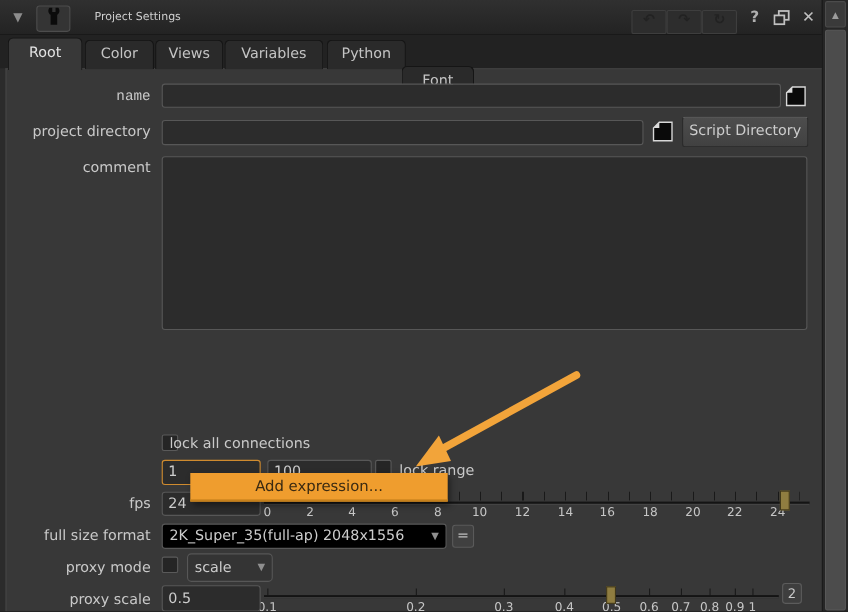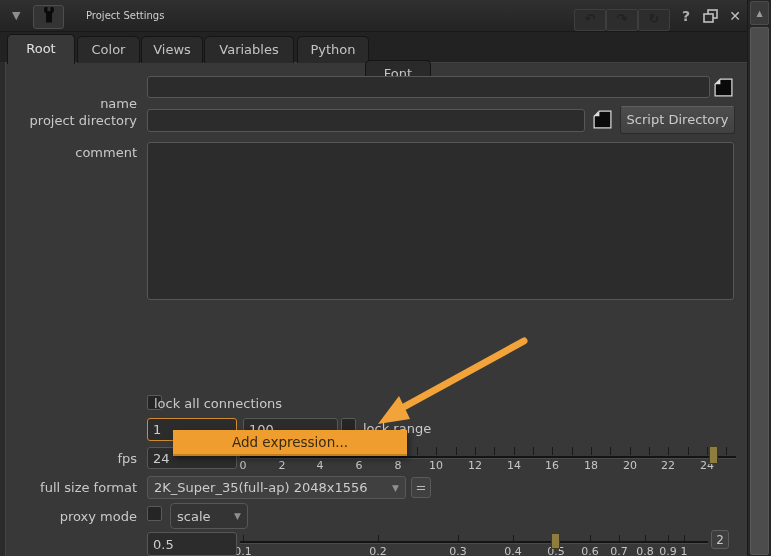--- a/index.html
+++ b/index.html
@@ -30,21 +30,21 @@
   
   .panel{left:5px;top:62px;width:742px;height:494px;background:#383838;border-left:1px solid #454545;border-top:1px solid #414141;z-index:1;}
   
   .lbl{left:0;width:137px;text-align:right;font-size:13px;color:#c9c9c9;z-index:5;}
   .txt{background:#2c2c2c;border:1px solid #575757;border-radius:3px;color:#cccccc;font-size:13px;padding:0 5px;outline:none;z-index:5;font-family:"DejaVu Sans","Liberation Sans",sans-serif;}
   .txt.focus{border-color:#cf8b2f;}
   textarea.txt{resize:none;padding:3px 5px;}
   .cb{width:15px;height:15px;background:#252525;border:1px solid #5a5a5a;border-radius:2px;z-index:5;}
   .cblbl{font-size:13px;color:#c9c9c9;z-index:5;}
   .btn{background:linear-gradient(#4d4d4d,#414141);border:1px solid #2b2b2b;border-top-color:#5f5f5f;border-radius:3px;color:#cccccc;font-size:13px;text-align:center;z-index:5;}
-  .dropdown{background:#404040;border:1px solid #575757;border-radius:3px;color:#cccccc;font-size:13px;display:flex;align-items:center;padding:0 6px;z-index:5;}
+  .dropdown{background:#000000;border:1px solid #575757;border-radius:3px;color:#cccccc;font-size:13px;display:flex;align-items:center;padding:0 6px;z-index:5;}
   .dropdown .caret{margin-left:auto;color:#8f8f8f;font-size:9px;}
   .eqbtn{width:20px;height:21px;background:#404040;border:1px solid #5a5a5a;border-radius:3px;color:#bcbcbc;font-size:13px;text-align:center;line-height:19px;z-index:5;}
   
   .slider{z-index:3;}
   .sl-ticks{position:absolute;background:repeating-linear-gradient(to right,#191919 0px,#191919 1px,transparent 1px,transparent 19.33px);}
   .sl-track{position:absolute;background:#141414;border-bottom:1px solid #4a4a4a;}
   .sl-handle{position:absolute;width:7px;background:#8f7d40;border:1px solid #40381a;z-index:4;}
   .tick{position:absolute;font-size:11px;color:#c6c6c6;transform:translateX(-50%);white-space:nowrap;}
   .ptick{position:absolute;width:1px;height:6px;background:#191919;}
   .maxbox{left:711px;top:530px;width:18px;height:19px;background:#3e3e3e;border:1px solid #5c5c5c;border-radius:3px;color:#c9c9c9;font-size:12px;text-align:center;line-height:18px;z-index:5;}
@@ -94,21 +94,21 @@
   <div class="abs tabbar"></div>
   <div class="tab active" style="left:7px;width:66px;">Root</div>
   <div class="tab" style="left:77px;width:61px;">Color</div>
   <div class="tab" style="left:141px;width:60px;">Views</div>
   <div class="tab" style="left:204px;width:88px;">Variables</div>
   <div class="tab" style="left:297px;width:70px;">Python</div>
   <div class="tab" style="left:365px;width:64px;margin-top:24px;">Font</div>
 
   <div class="abs panel"></div>
 
-  <div class="abs lbl" style="top:96px;">name</div>
+  <div class="abs lbl" style="top:80px;font-family:Liberation Mono, monospace;">name</div>
   <input class="abs txt" style="left: 147px; top: 76px; width: 563px; height: 22px;" value="">
   <div class="abs" style="left:713px;top:77px;z-index:5;">
     <svg width="21" height="21" viewBox="0 0 20 20">
       <path d="M7 2 L18 2 L18 18 L2 18 L2 7 Z" fill="#0a0a0a" stroke="#d8d8d8" stroke-width="1.2"></path>
       <path d="M7 2 L2 7 L7 7 Z" fill="#dcdcdc"></path>
     </svg>
   </div>
 
   <div class="abs lbl" style="top:113px;">project directory</div>
   <input class="abs txt" style="left: 147px; top: 109px; width: 438px; height: 23px;" value="">
@@ -159,20 +159,21 @@
   </div>
   <div class="abs eqbtn" style="left:411px;top:477px;">=</div>
 
   <div class="abs lbl" style="top:509px;">proxy mode</div>
   <div class="abs cb" style="left:147px;top:506px;"></div>
   <div class="abs dropdown" style="left:170px;top:503px;width:78px;height:26px;border-radius:4px;background:#343434;">
     <span>scale</span>
     <span class="caret">▼</span>
   </div>
 
+  <div class="abs lbl" style="top:538px;">proxy scale</div>
   <input class="abs txt" style="left: 147px; top: 532px; width: 90px; height: 24px;" value="0.5">
   <div class="abs slider" style="left:240px;top:532px;width:470px;height:24px;">
     <div class="sl-track" style="left:0;top:9px;width:468px;height:2px;"></div>
     <div class="ptick" style="left:3px;top:3px;"></div>
     <div class="ptick" style="left:138px;top:3px;"></div>
     <div class="ptick" style="left:218px;top:3px;"></div>
     <div class="ptick" style="left:273px;top:3px;"></div>
     <div class="ptick" style="left:316px;top:3px;"></div>
     <div class="ptick" style="left:350px;top:3px;"></div>
     <div class="ptick" style="left:379px;top:3px;"></div>

